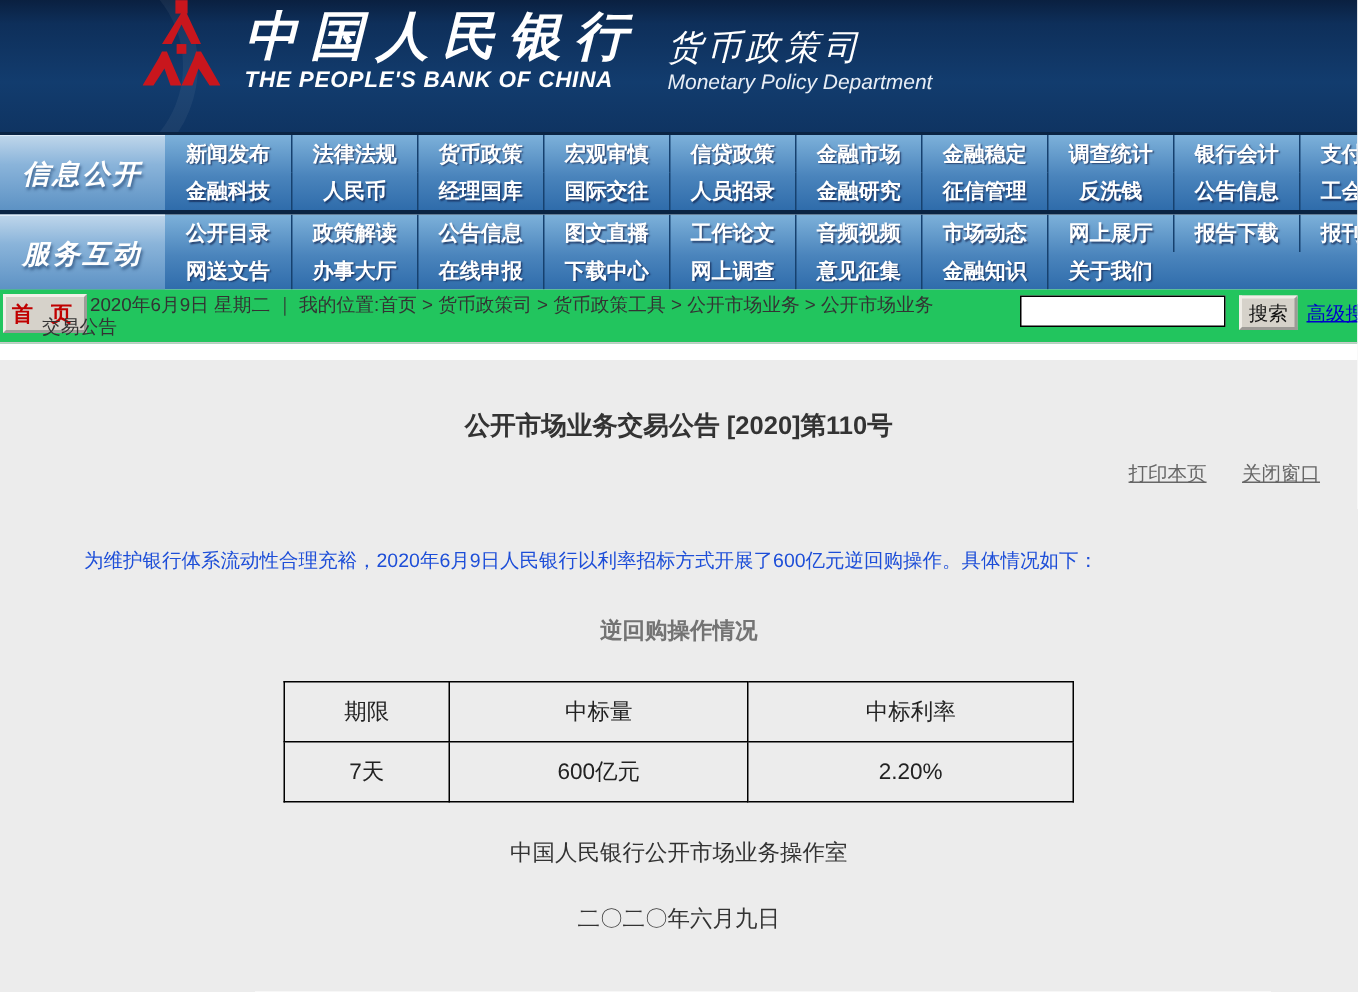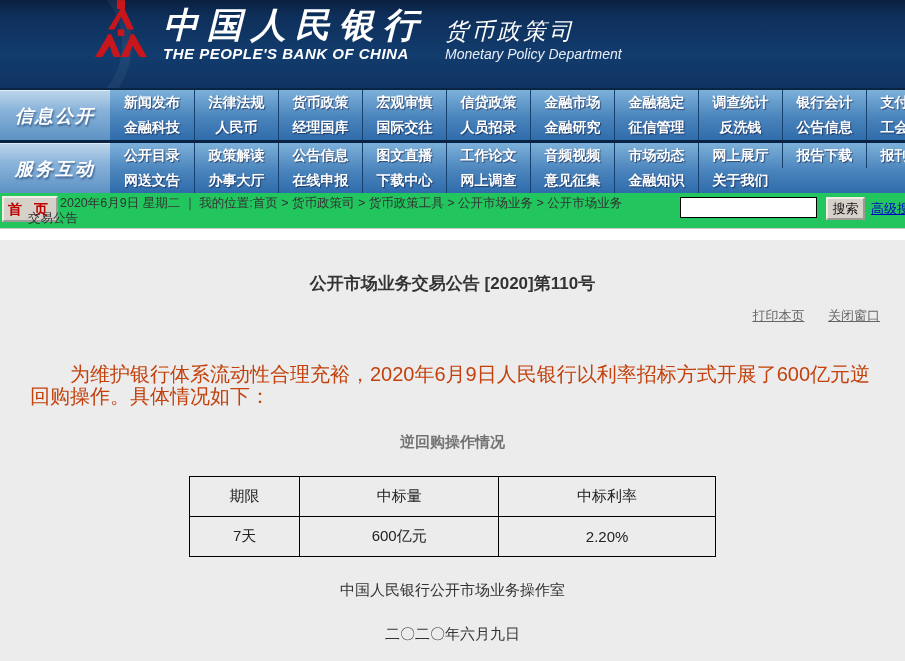--- a/index.html
+++ b/index.html
@@ -61,21 +61,21 @@
   .art-title { text-align:center; font-weight:bold; font-size:17px; color:#333; }
   .meta { margin:36px 20px 0; height:27px; display:flex; align-items:center;
     border-top:1px solid #f6f6f6; border-bottom:1px solid #bdbdbd;
     font-size:13px; color:#555; padding:0 10px; }
   .meta-left { display:flex; align-items:center; gap:8px; flex:0 0 200px; }
   .fs-link { color:#555; text-decoration:underline; cursor:pointer; }
   .meta-mid { flex:1; text-align:center; }
   .meta-right { flex:0 0 200px; text-align:right; font-family:"DejaVu Sans Mono","Liberation Mono",monospace; font-size:12.5px; }
   .pagelinks { margin:12px 25px 0; text-align:right; font-size:13px; }
   .pagelinks a { color:#666; text-decoration:underline; margin-left:20px; cursor:pointer; }
-  .art-body { margin:38px 30px 0; font-size:20px; line-height:22px; text-indent:2em; color:#c2410c; }
+  .art-body { margin:38px 30px 0; font-size:13px; line-height:22px; text-indent:2em; color:#1d4ed8; }
   .tbl-caption { margin-top:26px; text-align:center; font-weight:bold; font-size:15px; color:#737373; }
   table.optable { margin:24px auto 0; border-collapse:collapse; width:527px; }
   table.optable th, table.optable td { border:1px solid #000; height:40px; text-align:center;
     font-size:15px; font-weight:normal; color:#222; }
   .sig { margin-top:24px; text-align:center; font-size:15px; color:#333; }
   .sig-date { margin-top:25px; text-align:center; font-size:15px; color:#333; }
 </style>
 </head>
 <body>
 

